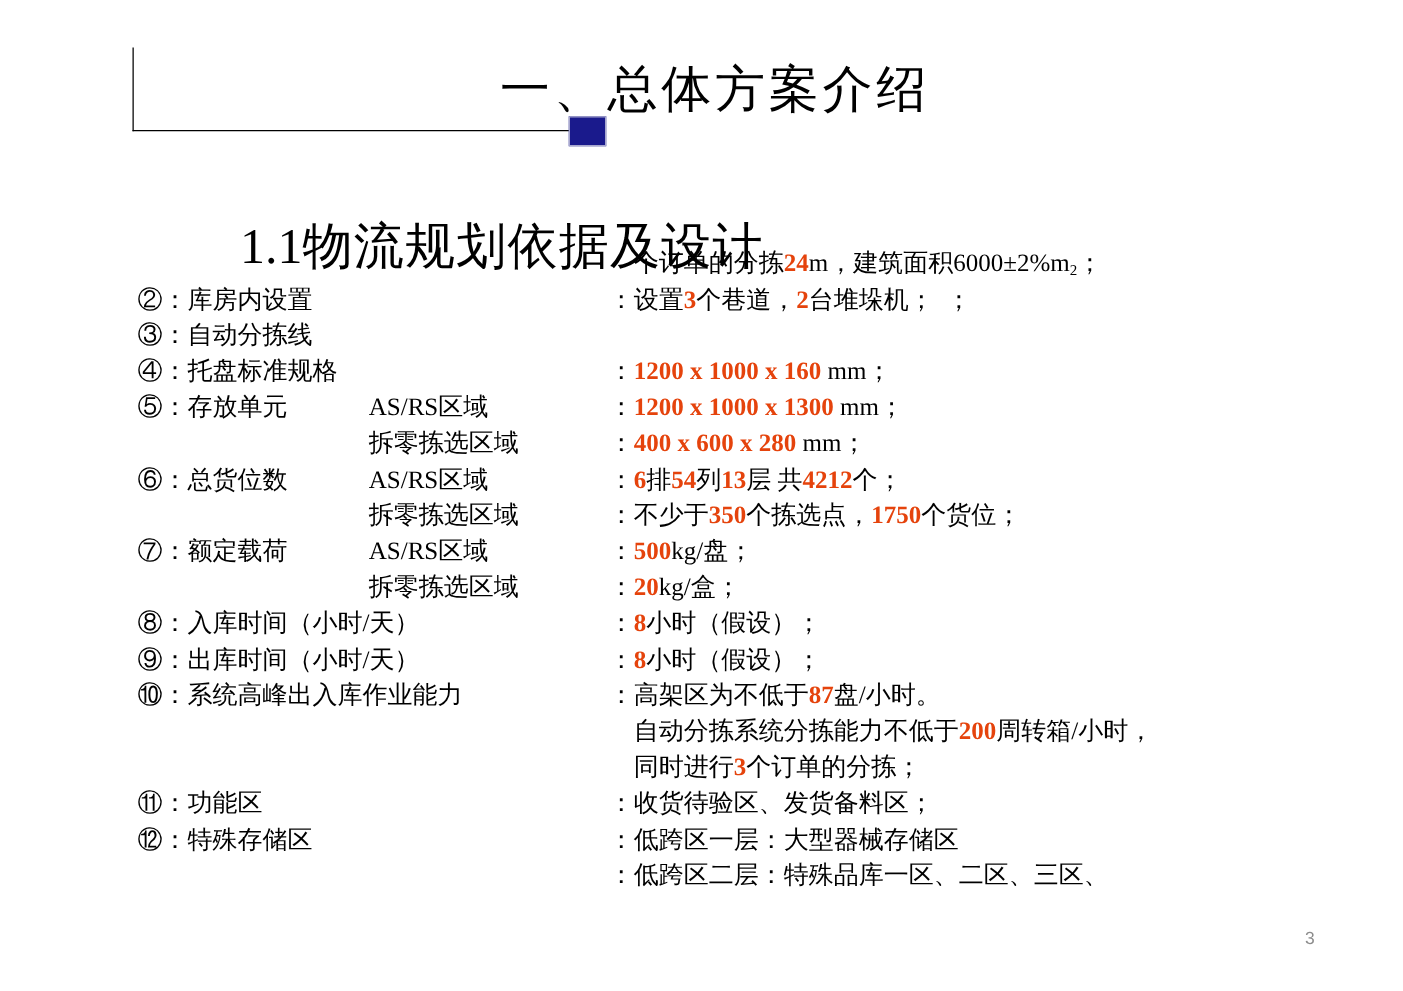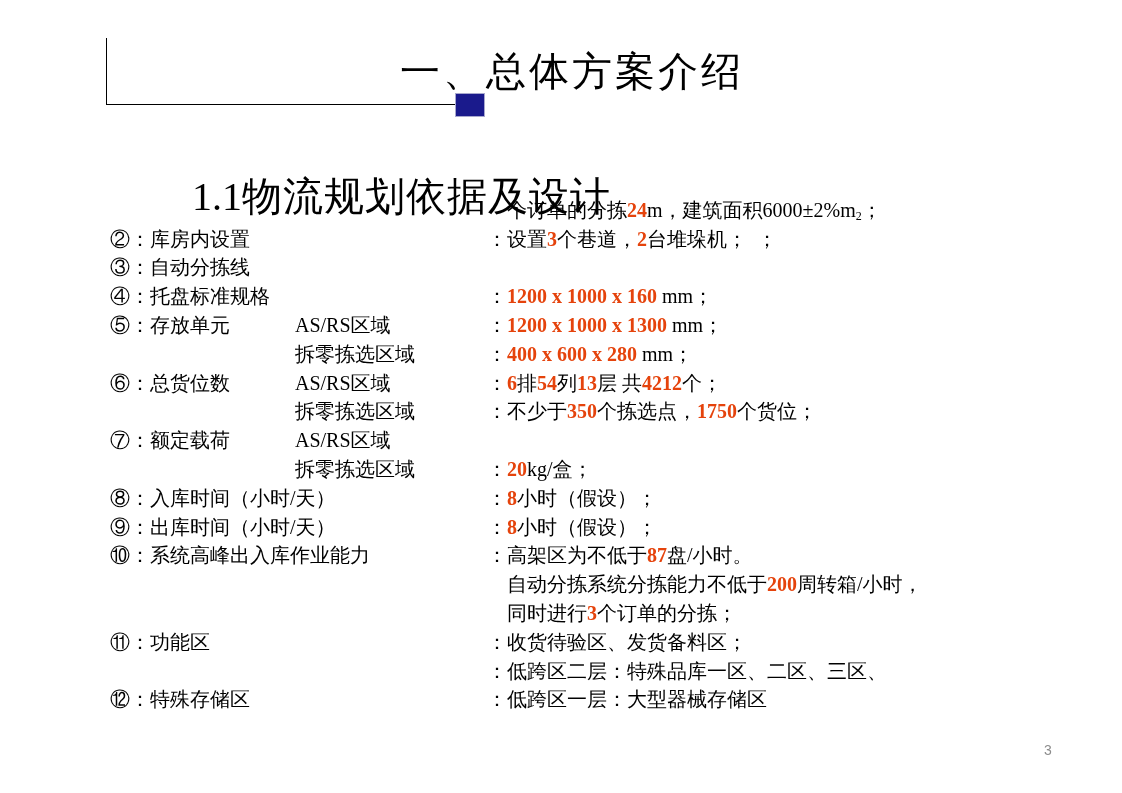--- a/index.html
+++ b/index.html
@@ -91,20 +91,21 @@
       <div class="col-right"><span>：</span><span class="red">6</span><span>排</span><span class="red">54</span><span>列</span><span class="red">13</span><span>层 共</span><span class="red">4212</span><span>个；</span></div>
     </div>
     <div class="row">
       <div class="col-left"></div>
       <div class="col-mid">拆零拣选区域</div>
       <div class="col-right"><span>：</span><span>不少于</span><span class="red">350</span><span>个拣选点，</span><span class="red">1750</span><span>个货位；</span></div>
     </div>
     <div class="row">
       <div class="col-left">⑦：额定载荷</div>
       <div class="col-mid">AS/RS区域</div>
+      <div class="col-right"><span>：</span><span class="red">500</span><span>kg/盘；</span></div>
     </div>
     <div class="row">
       <div class="col-left"></div>
       <div class="col-mid">拆零拣选区域</div>
       <div class="col-right"><span>：</span><span class="red">20</span><span>kg/盒；</span></div>
     </div>
     <div class="row">
       <div class="col-left">⑧：入库时间（小时/天）</div>
       <div class="col-mid"></div>
       <div class="col-right"><span>：</span><span class="red">8</span><span>小时（假设）；</span></div>
@@ -128,24 +129,24 @@
       <div class="col-left"></div>
       <div class="col-mid"></div>
       <div class="col-right"><span class="colon-spacer"></span><span>同时进行</span><span class="red">3</span><span>个订单的分拣；</span></div>
     </div>
     <div class="row">
       <div class="col-left">⑪：功能区</div>
       <div class="col-mid"></div>
       <div class="col-right"><span>：</span><span>收货待验区、发货备料区；</span></div>
     </div>
     <div class="row">
+      <div class="col-left">⑫：特殊存储区</div>
+      <div class="col-mid"></div>
+      <div class="col-right"><span>：</span><span>低跨区一层：大型器械存储区</span></div>
+    </div>
+    <div class="row">
       <div class="col-left"></div>
       <div class="col-mid"></div>
       <div class="col-right"><span>：</span><span>低跨区二层：特殊品库一区、二区、三区、</span></div>
-    </div>
-    <div class="row">
-      <div class="col-left">⑫：特殊存储区</div>
-      <div class="col-mid"></div>
-      <div class="col-right"><span>：</span><span>低跨区一层：大型器械存储区</span></div>
     </div>
   </div>
 
 <div class="page-num">3</div>
 
 </body></html>

